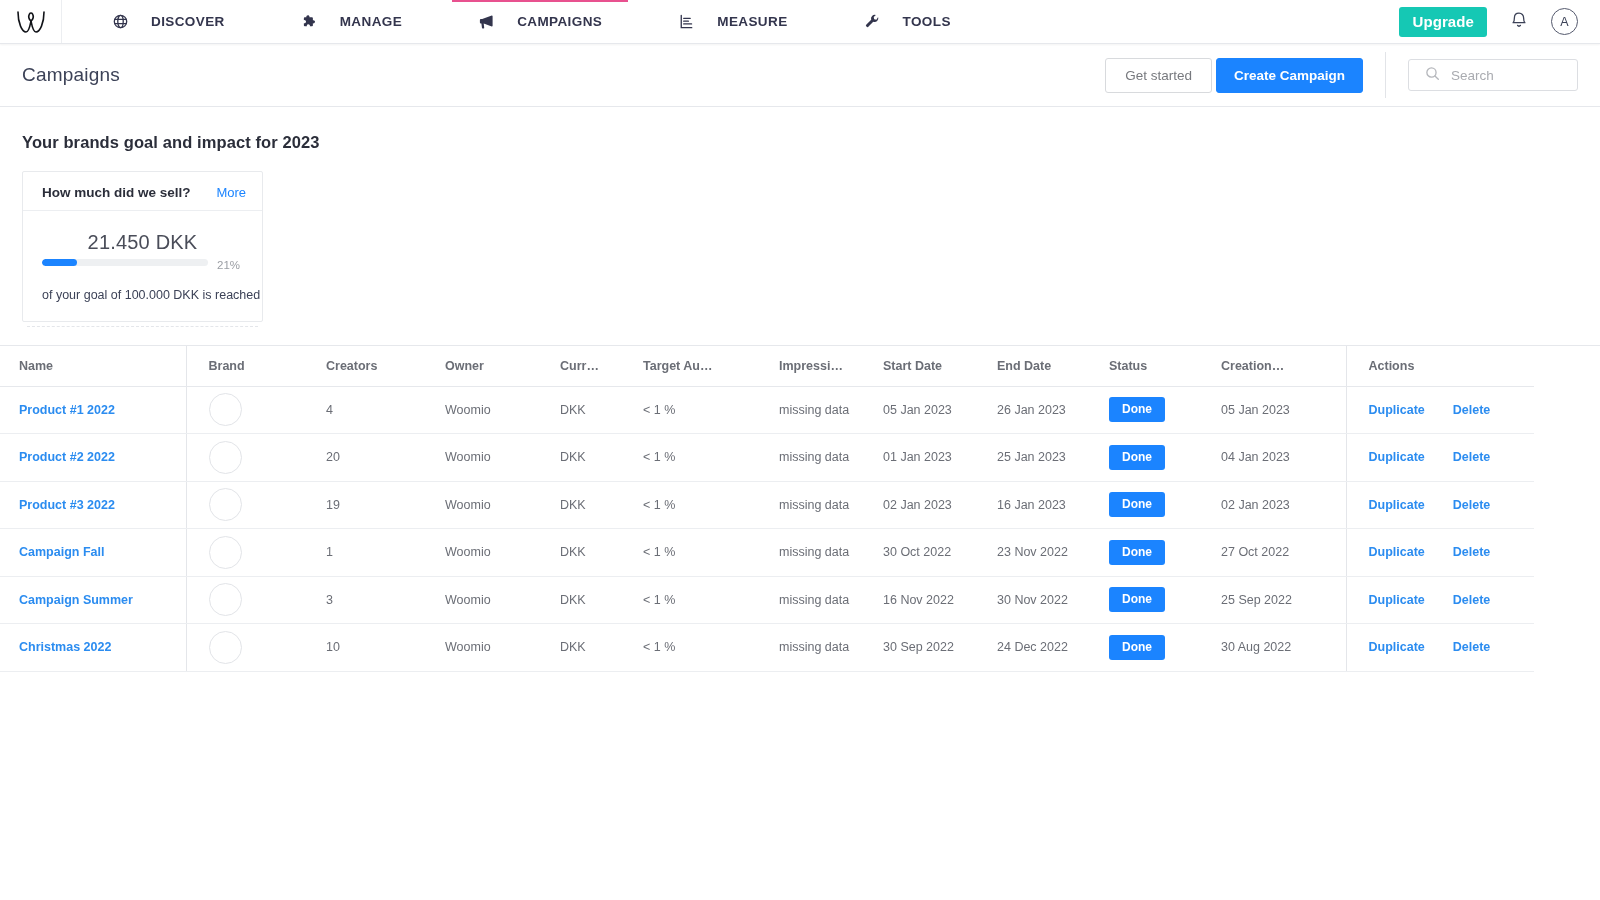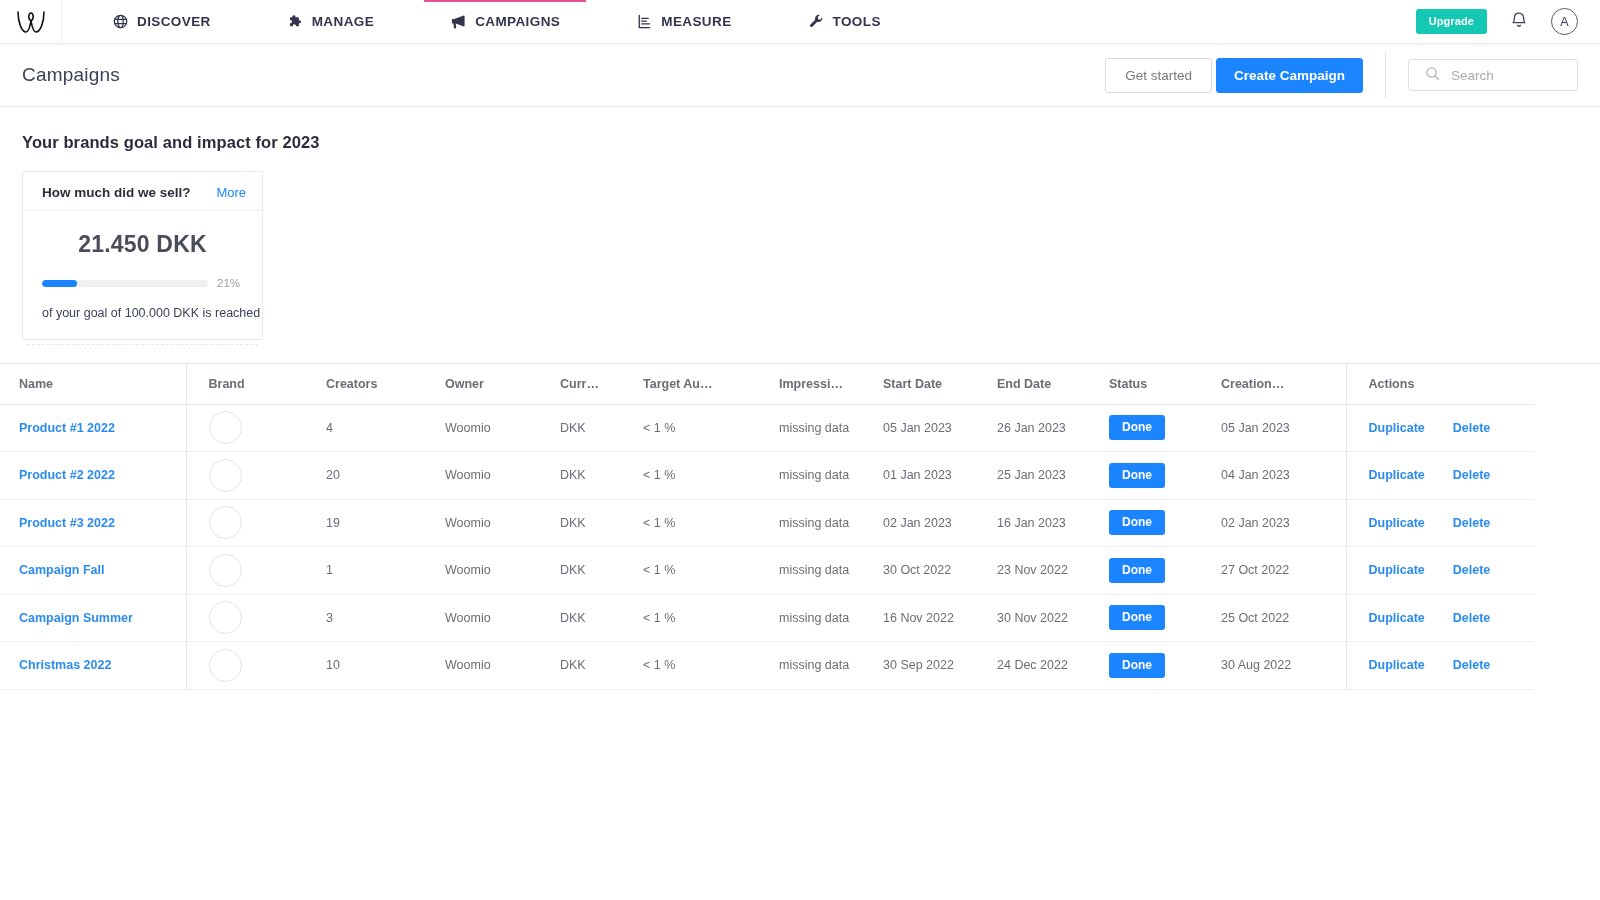--- a/index.html
+++ b/index.html
@@ -28,21 +28,21 @@
     border-right: 1px solid #eceef1;
   }
   .logo-wrap svg { display:block; }
 
   .nav-items { display: flex; align-items: center; height: 100%; }
   .nav-item {
     position: relative;
     height: 100%;
     display: flex;
     align-items: center;
-    gap: 8px;
+    gap: 22px;
     padding: 0 26px;
     margin-left: 24px;
     cursor: pointer;
     color: #33354d;
     text-align: center;
   }
   .nav-item .nav-label {
     font-size: 13.5px;
     font-weight: 700;
     letter-spacing: .4px;
@@ -64,21 +64,21 @@
     align-items: center;
     gap: 22px;
     padding-right: 22px;
   }
   .upgrade-btn {
     background: #15c8b4;
     color: #ffffff;
     border: none;
     border-radius: 3px;
     font-family: inherit;
-    font-size: 11px;
+    font-size: 15px;
     font-weight: 700;
     padding: 6px 13px 7px;
     cursor: pointer;
     letter-spacing: .1px;
   }
   .icon-btn { cursor:pointer; display:flex; align-items:center; justify-content:center; color:#3c4257; }
   .avatar-circle {
     width: 27px; height: 27px;
     border-radius: 50%;
     border: 1.3px solid #555a6e;
@@ -195,30 +195,29 @@
     color: #2b2e3a;
   }
   .goal-more {
     margin-left: auto;
     font-size: 13px;
     color: #1b84ff;
     cursor: pointer;
   }
   .goal-card-body { padding: 20px 19px 19px 19px; text-align: center; }
   .goal-amount {
-    font-size: 23px;
-    font-weight: 700;
+    font-size: 20px;
+    font-weight: 400;
     color: #4a4d59;
     letter-spacing: .2px;
   }
   .progress-row {
     display: flex;
-    align-items: center;
     gap: 9px;
-    margin-top: 19px;
+    margin-top: 5px;
   }
   .progress-track {
     flex: 1;
     height: 7px;
     border-radius: 4px;
     background: #eef0f2;
     overflow: hidden;
   }
   .progress-fill {
     height: 100%;
@@ -526,21 +525,21 @@
             <div class="brand-avatar"></div>
           </td>
           <td class="col-creators ta-right">3</td>
           <td class="col-owner">Woomio</td>
           <td class="col-curr">DKK</td>
           <td class="col-target ta-right">&lt; 1 %</td>
           <td class="col-impr missing">missing data</td>
           <td class="col-start ta-right">16 Nov 2022</td>
           <td class="col-end ta-right">30 Nov 2022</td>
           <td class="col-status"><span class="status-pill">Done</span></td>
-          <td class="col-creation ta-right">25 Oct 2022</td>
+          <td class="col-creation ta-right">25 Sep 2022</td>
           <td class="col-actions sep-left"><a class="action-link">Duplicate</a><a class="action-link">Delete</a></td>
         </tr>
         <tr>
           <td class="col-name"><a class="camp-link">Christmas 2022</a></td>
           <td class="col-brand sep-left">
             <div class="brand-avatar"></div>
           </td>
           <td class="col-creators ta-right">10</td>
           <td class="col-owner">Woomio</td>
           <td class="col-curr">DKK</td>

